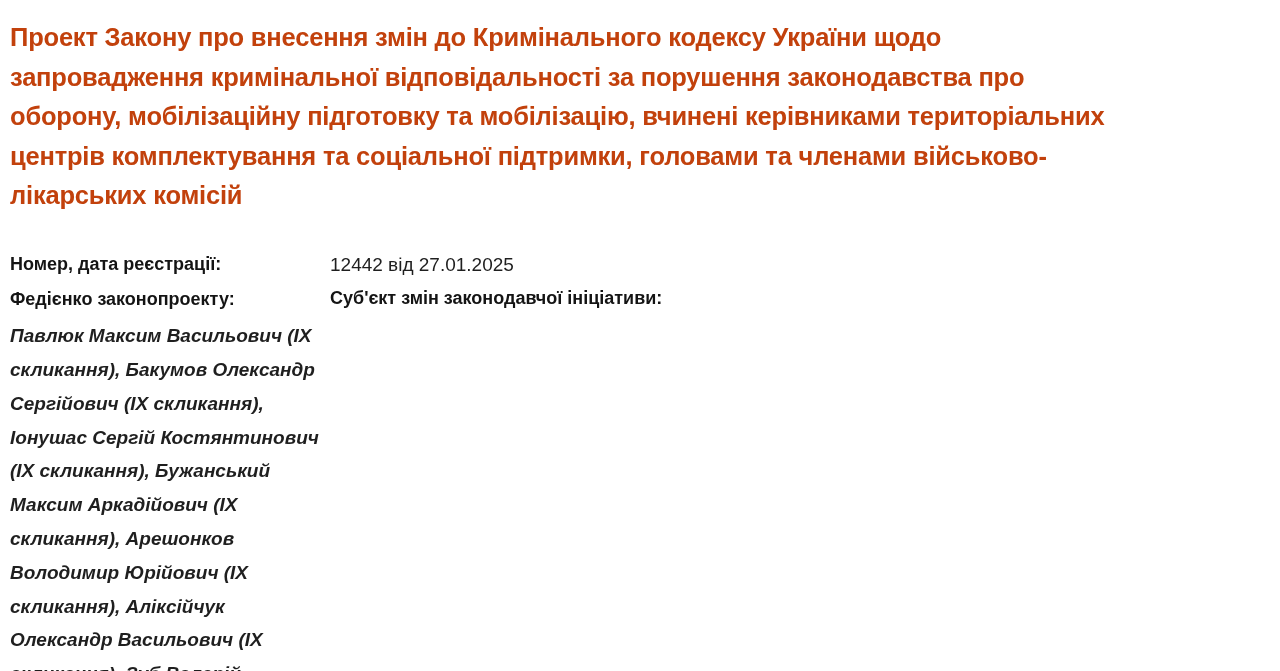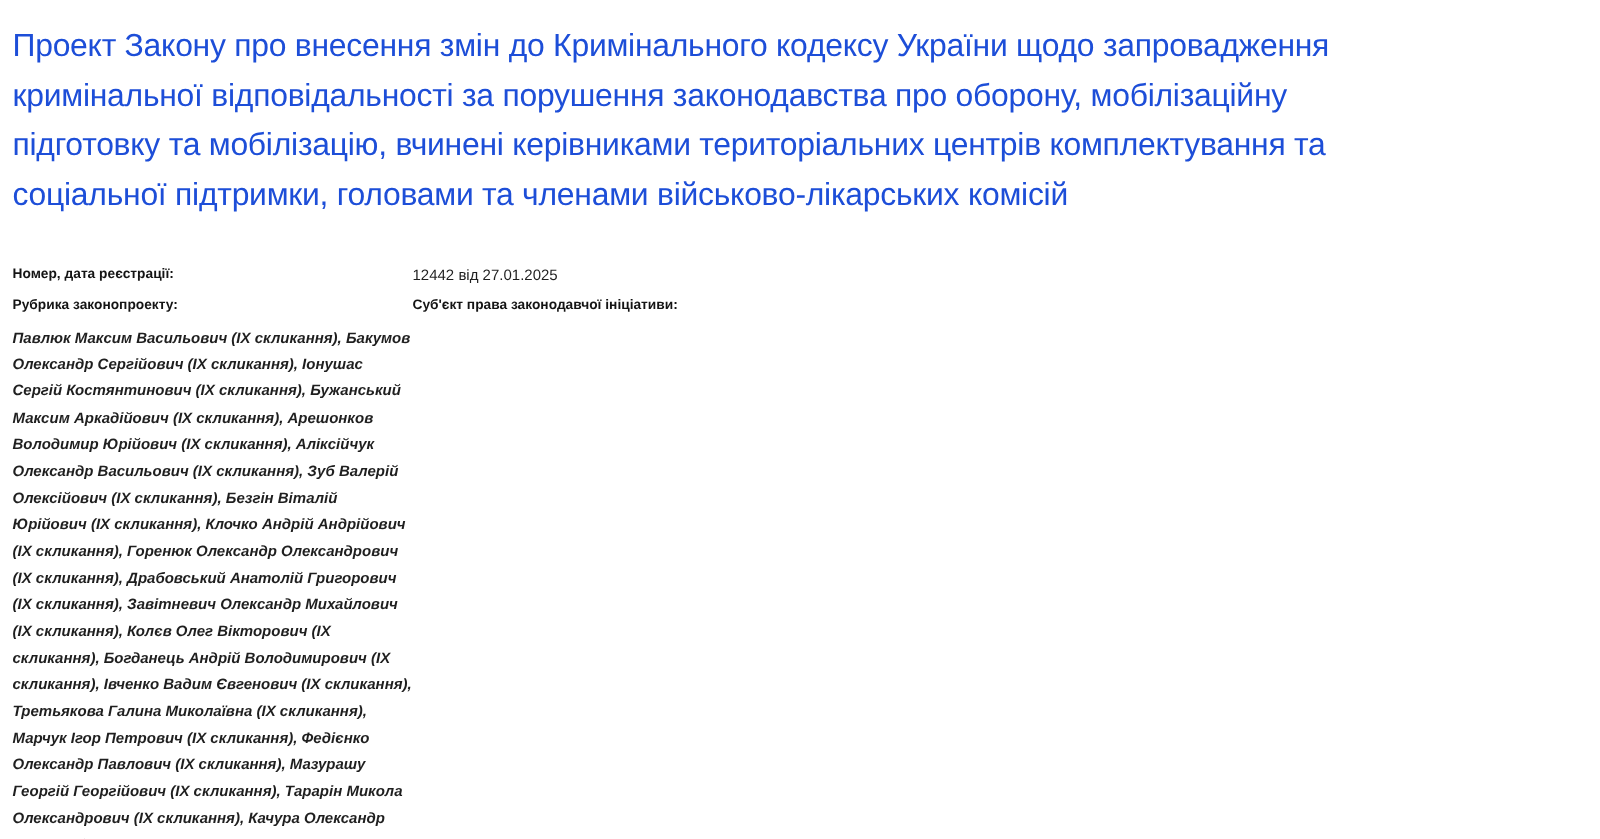--- a/index.html
+++ b/index.html
@@ -14,42 +14,42 @@
     color: #1a1a1a;
     -webkit-font-smoothing: antialiased;
   }
   .page {
     padding: 18px 34px 10px 10px;
     box-sizing: border-box;
   }
   h1.doc-title {
     font-size: 25.5px;
     line-height: 1.55;
-    font-weight: 400;
+    font-weight: 700;
     letter-spacing: -0.2px;
     margin: 0 0 32px 0;
-    color: #1d4ed8;
+    color: #c2410c;
     max-width: 1120px;
   }
   .meta {
     display: grid;
     grid-template-columns: 320px 1fr;
     row-gap: 0px;
     column-gap: 0px;
     align-items: start;
   }
   .meta-label {
-    font-size: 11px;
+    font-size: 18px;
     font-weight: 700;
     color: #141414;
     line-height: 1.42;
     padding: 4px 10px 4px 0;
   }
   .meta-value {
-    font-size: 12px;
+    font-size: 19px;
     font-weight: 400;
     color: #1f1f1f;
     line-height: 1.42;
     padding: 4px 0;
   }
   .meta-value.strong {
     font-weight: 700;
     line-height: 1.78;
     padding-top: 3px;
     max-width: 925px;
@@ -65,20 +65,20 @@
 <div class="page">
 
   <h1 class="doc-title">Проект Закону про внесення змін до Кримінального кодексу України щодо запровадження кримінальної відповідальності за порушення законодавства про оборону, мобілізаційну підготовку та мобілізацію, вчинені керівниками територіальних центрів комплектування та соціальної підтримки, головами та членами військово-лікарських комісій</h1>
 
   <div class="meta">
 
     <div class="meta-label">Номер, дата реєстрації:</div>
     <div class="meta-value">12442 від 27.01.2025</div>
 
 
-    <div class="meta-label">Рубрика законопроекту:</div>
+    <div class="meta-label">Федієнко законопроекту:</div>
 
-    <div class="meta-label tall">Суб'єкт права законодавчої ініціативи:</div>
+    <div class="meta-label tall">Суб'єкт змін законодавчої ініціативи:</div>
 
     <div class="meta-value strong">Павлюк Максим Васильович (IX скликання), Бакумов Олександр Сергійович (IX скликання), Іонушас Сергій Костянтинович (IX скликання), Бужанський Максим Аркадійович (IX скликання), Арешонков Володимир Юрійович (IX скликання), Аліксійчук Олександр Васильович (IX скликання), Зуб Валерій Олексійович (IX скликання), Безгін Віталій Юрійович (IX скликання), Клочко Андрій Андрійович (IX скликання), Горенюк Олександр Олександрович (IX скликання), Драбовський Анатолій Григорович (IX скликання), Завітневич Олександр Михайлович (IX скликання), Колєв Олег Вікторович (IX скликання), Богданець Андрій Володимирович (IX скликання), Івченко Вадим Євгенович (IX скликання), Третьякова Галина Миколаївна (IX скликання), Марчук Ігор Петрович (IX скликання), Федієнко Олександр Павлович (IX скликання), Мазурашу Георгій Георгійович (IX скликання), Тарарін Микола Олександрович (IX скликання), Качура Олександр Анатолійович (IX скликання), Гринчук Оксана Анатоліївна (IX скликання), Фролов Павло Валерійович (IX скликання), Швачко Антон Олексійович (IX скликання), Мисягін Юрій Михайлович (IX скликання)</div>
 
   </div>
 </div>
 
 </body></html>

